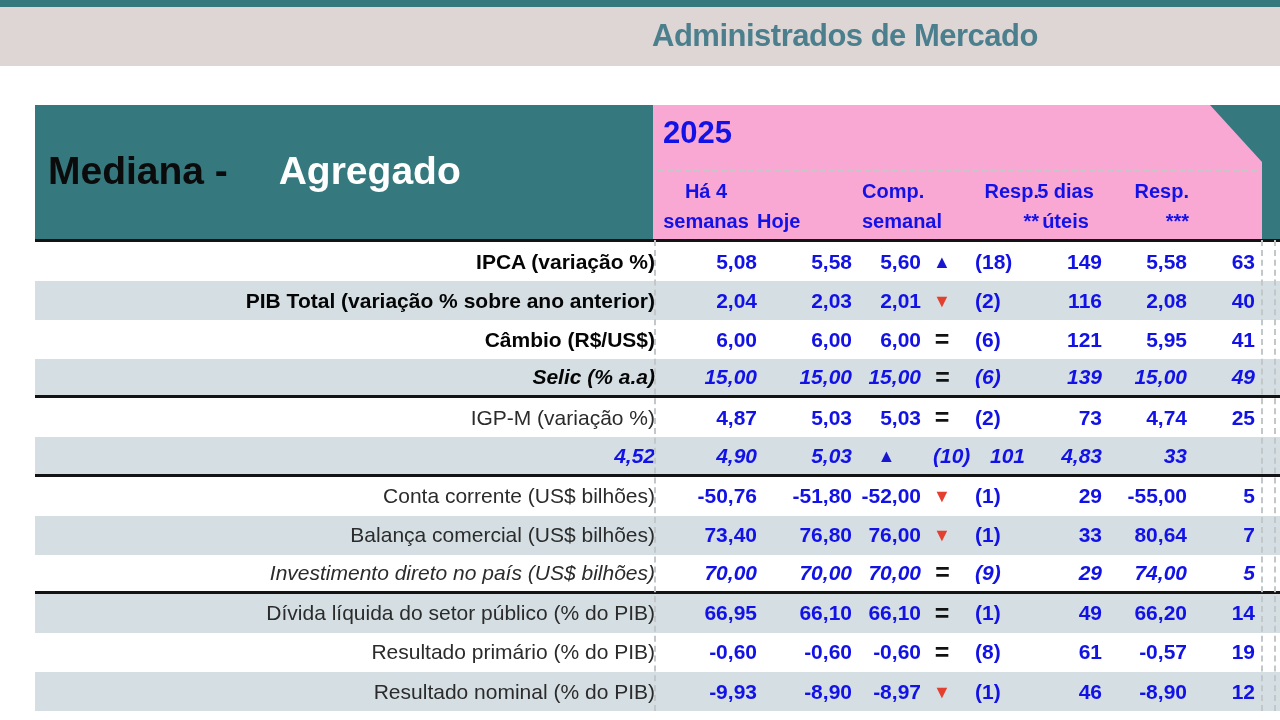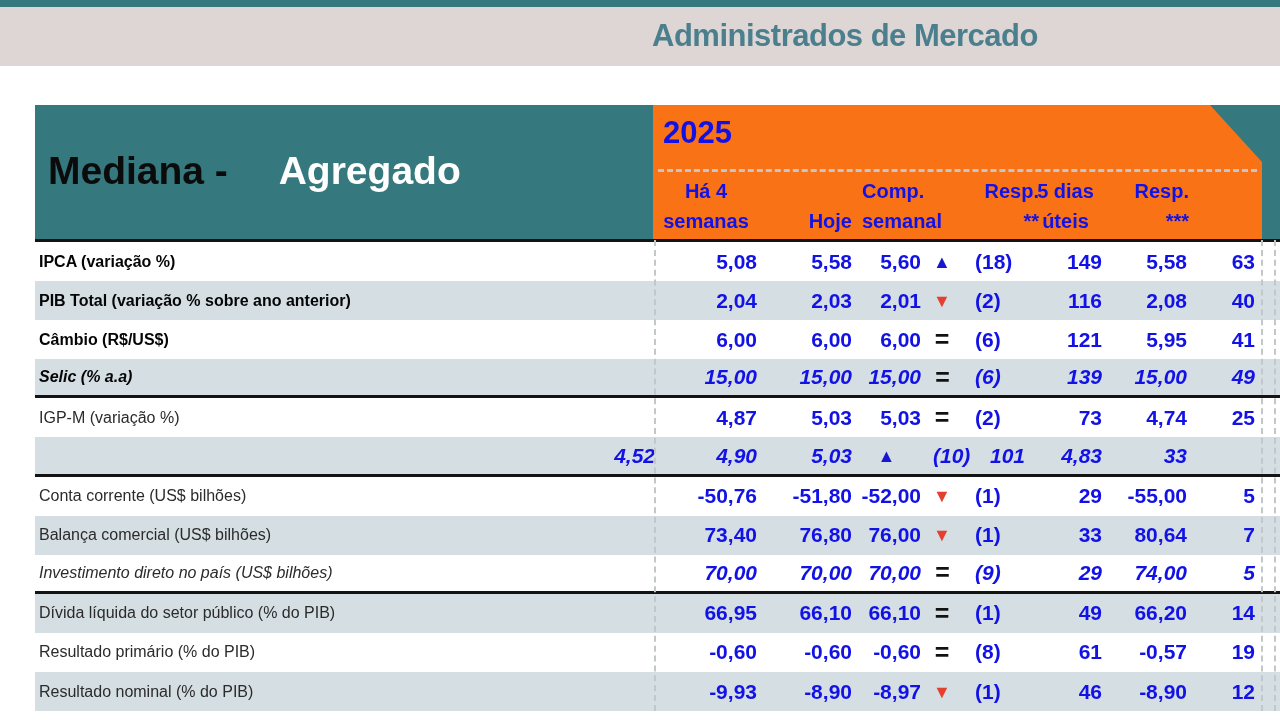--- a/index.html
+++ b/index.html
@@ -17,47 +17,47 @@
   .banner-title{
     position:absolute;left:410px;top:11px;width:870px;text-align:center;
     font-size:31px;font-weight:bold;color:var(--title-color);letter-spacing:-0.5px;
   }
   
   .band{position:absolute;left:35px;top:105px;width:1245px;height:135px;background:var(--teal);}
   .mediana{position:absolute;left:13px;top:44px;font-size:39px;font-weight:bold;color:#0b0b0b;white-space:nowrap;}
   .mediana .agg{color:#ffffff;margin-left:40px;}
   
   .panel{
-    position:absolute;left:653px;top:105px;width:609px;height:135px;background:#f97316;
+    position:absolute;left:653px;top:105px;width:609px;height:135px;background:#f9a8d4;
     clip-path:polygon(0 0,557px 0,609px 57px,609px 135px,0 135px);
   }
   .year{position:absolute;left:10px;top:10px;font-size:31px;font-weight:bold;color:var(--blue);}
   .hdash{position:absolute;left:5px;top:64px;width:599px;height:0;border-top:3px dashed var(--dash);}
   .headers{
     position:absolute;left:2px;top:71px;width:602px;height:62px;
     display:grid;grid-template-columns:102px 95px 69px 106px 77px 85px 68px;
     font-size:20px;font-weight:bold;color:var(--blue);line-height:30px;
   }
   .hcell{text-align:center;}
-  .hcell.hoje{display:flex;align-items:center;justify-content:flex-end;}
+  .hcell.hoje{display:flex;align-items:center;justify-content:flex-start;}
   .hcell.comp{text-align:center;padding-left:10px;}
   .hcell.r-align{text-align:right;position:relative;left:12px;}
   .hcell.r-align2{text-align:right;}
   
   .blackline{position:absolute;left:35px;top:239px;width:1245px;height:3px;background:var(--dark);}
   
   .rows{position:absolute;left:35px;top:242px;width:1245px;}
   .row{
     display:grid;box-sizing:border-box;
     grid-template-columns:620px 102px 95px 69px 42px 62px 77px 85px 68px 25px;
     height:39.1px;align-items:center;
   }
   .row.alt{background:var(--row-alt);}
   .row.sep{border-bottom:3px solid var(--dark);font-style:italic;}
-  .lbl{padding-left:4px;font-size:16px;color:#2b2b2b;white-space:nowrap;overflow:hidden;}
+  .lbl{padding-left:4px;font-size:21px;color:#2b2b2b;white-space:nowrap;overflow:hidden;text-align:right;}
   .row.b .lbl{font-weight:bold;color:#050505;}
   .num{text-align:right;font-weight:bold;color:var(--blue);font-size:21px;white-space:nowrap;}
   .cmp{text-align:center;font-size:18px;line-height:1;}
   .cmp.up{color:#1717d0;}
   .cmp.down{color:var(--red);}
   .cmp.eq{color:#111;font-weight:bold;font-size:25px;}
   .paren{text-align:left;padding-left:12px;font-weight:bold;color:var(--blue);font-size:21px;}
   
   .vd{position:absolute;top:240px;height:471px;width:0;border-left:2px dashed #c2c7c9;}
   .vd.v0{left:654px;}

